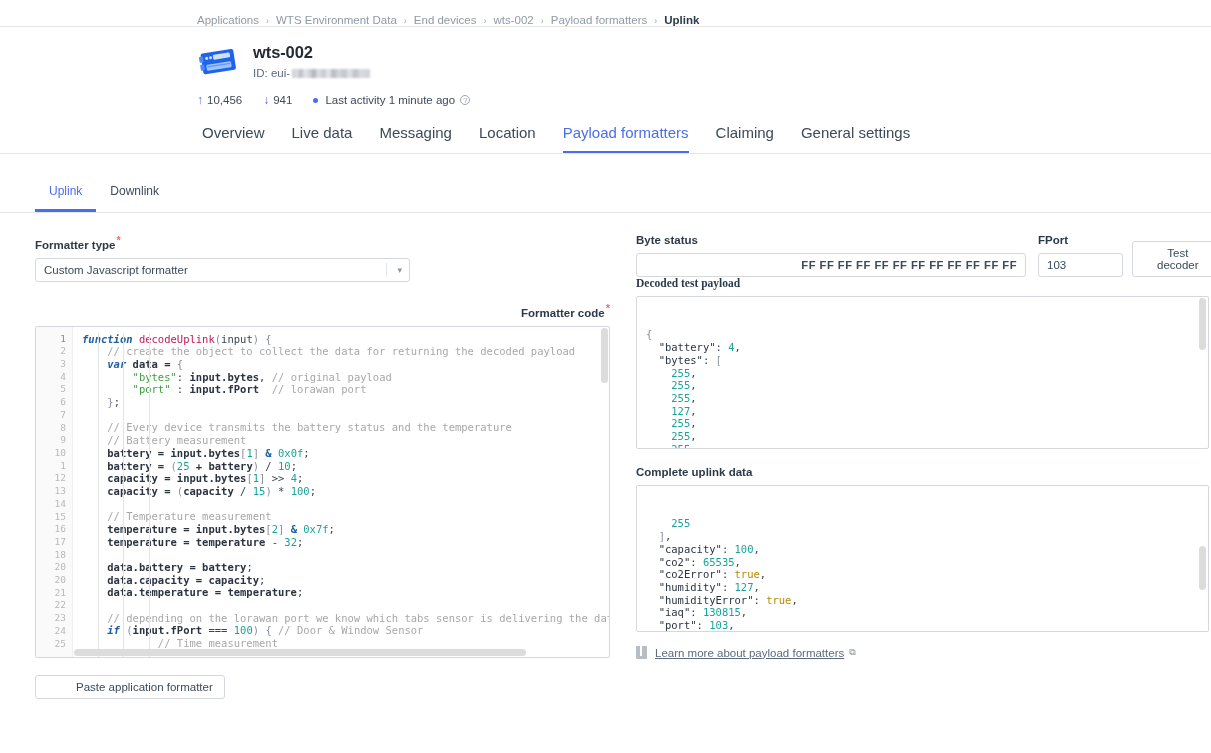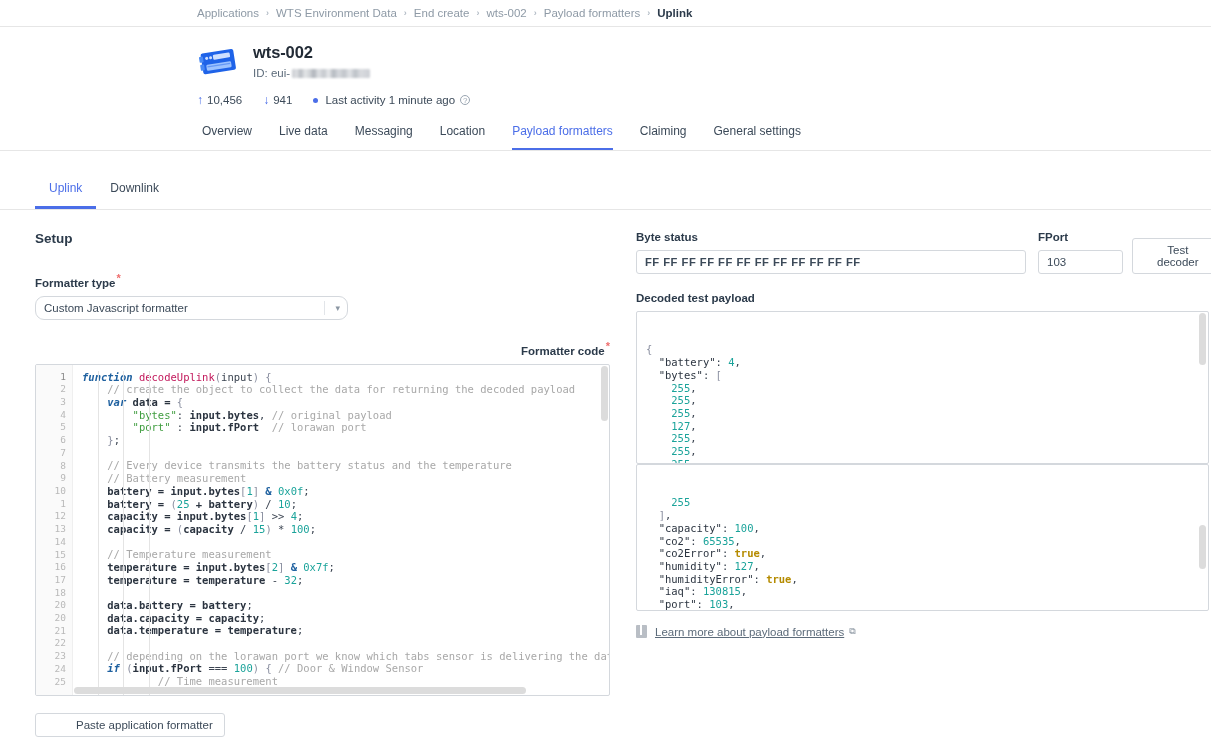--- a/index.html
+++ b/index.html
@@ -9,21 +9,21 @@
     background: #ffffff;
     font-family: "Liberation Sans", sans-serif;
     color: #34495e;
     overflow: hidden;
   }
 
   
   .breadcrumb-bar {
     height: 27px;
     display: flex;
-    align-items: center;
+    align-items: flex-end;
     padding-left: 197px;
     border-bottom: 1px solid #e6e6e6;
     background: #fff;
   }
   .crumb {
     font-size: 11.5px;
     color: #8e9aa6;
     white-space: nowrap;
   }
   .crumb.current { color: #2b3a4a; font-weight: bold; }
@@ -105,21 +105,21 @@
     margin-left: 5px;
   }
 
   
   .main-tabs {
     display: flex;
     margin-top: 14px;
     margin-left: 5px;
   }
   .main-tab {
-    font-size: 12px;
+    font-size: 15px;
     color: #3c4a59;
     padding: 4px 0 10px 0;
     margin-right: 27px;
     border-bottom: 2px solid transparent;
     cursor: pointer;
     white-space: nowrap;
   }
   .main-tab.active {
     color: #4b6ee8;
     border-bottom-color: #4b6ee8;
@@ -159,23 +159,23 @@
     font-size: 11.5px;
     font-weight: bold;
     color: #2b3a4a;
     margin-bottom: 7px;
     display: block;
   }
   .req { color: #ef6d6d; font-size: 11px; margin-left: 1px; vertical-align: super; }
 
   
   .select-box {
-    width: 313px; height: 24px;
+    width: 375px; height: 24px;
     border: 1px solid #d4d8dd;
-    border-radius: 9px;
+    border-radius: 3px;
     background: #fff;
     display: flex;
     align-items: center;
     padding: 0 8px;
     font-size: 11.5px;
     color: #3c4a59;
     position: relative;
     cursor: pointer;
   }
   .select-box .divider {
@@ -289,21 +289,21 @@
     border: 1px solid #d4d8dd;
     border-radius: 3px;
     background: #fff;
     font-size: 11.5px;
     color: #3c4a59;
     padding: 0 8px;
     display: flex;
     align-items: center;
     font-family: "Liberation Sans", sans-serif;
   }
-  .byte-input { width: 390px; letter-spacing: 0; }
+  .byte-input { width: 390px; letter-spacing: 0; justify-content: flex-end; }
   .byte-input .bytes {
     font-family: "Liberation Sans", sans-serif;
     font-weight: bold;
     font-size: 11.2px;
     color: #3c4a59;
     letter-spacing: 0.5px;
   }
   .fport-input { width: 85px; }
 
   .json-box {
@@ -314,21 +314,21 @@
     font-size: 10.5px;
     line-height: 12.7px;
     padding: 6px 0 0 9px;
     overflow: hidden;
     position: relative;
     white-space: pre;
     color: #3b4451;
   }
   .jkey { color: #2b3440; }
   .jnum { color: #1aa39a; }
-  .jbool{ color: #b58b00; font-weight: bold; margin-top: 15px; }
+  .jbool{ color: #b58b00; font-weight: normal; margin-top: 15px; }
   .jbrc { color: #8a8fa0; }
 
   .valid-row {
     display: flex;
     align-items: center;
     margin-top: 13px;
     font-size: 11.5px;
     color: #4caf50;
   }
   .check-icon {
@@ -381,21 +381,21 @@
   }
 </style>
 </head>
 <body>
 
 <div class="breadcrumb-bar" id="breadcrumb">
     <span class="crumb">Applications</span>
     <span class="crumb-sep">›</span>
     <span class="crumb">WTS Environment Data</span>
     <span class="crumb-sep">›</span>
-    <span class="crumb">End create</span>
+    <span class="crumb">End devices</span>
     <span class="crumb-sep">›</span>
     <span class="crumb">wts-002</span>
     <span class="crumb-sep">›</span>
     <span class="crumb">Payload formatters</span>
     <span class="crumb-sep">›</span>
     <span class="crumb current">Uplink</span>
   </div>
 
 <div class="device-header">
   <div class="device-top">
@@ -450,21 +450,20 @@
 </div>
 
 <div class="sub-tabs" id="sub-tabs">
     <div class="sub-tab active">Uplink</div>
     <div class="sub-tab">Downlink</div>
   </div>
 
 <div class="content">
 
   <div class="col-left">
-    <div class="section-title">Setup</div>
 
     <label class="field-label">
       <span>Formatter type</span><span class="req">*</span>
     </label>
     <div class="select-box">
       <span>Custom Javascript formatter</span>
       <span class="divider"></span>
       <span class="select-caret">▾</span>
     </div>
 
@@ -525,28 +524,29 @@
       </div>
       <div style="margin-right:9px;">
         <label class="field-label">FPort</label>
         <div class="input-box fport-input">
           <span>103</span>
         </div>
       </div>
       <button class="btn" style="padding:5px 24px;">Test decoder</button>
     </div>
 
-    <label class="field-label" style="margin-top:18px;">Decoded test payload</label>
+    <label class="field-label" style="font-family:Liberation Serif, serif;">Decoded test payload</label>
     <div class="json-box" style="width:573px;height:153px;">
       <div id="decoded-lines"><div><span class="jbrc">{</span></div><div><span class="op">  </span><span class="jkey">"battery"</span><span class="op">: </span><span class="jnum">4</span><span class="op">,</span></div><div><span class="op">  </span><span class="jkey">"bytes"</span><span class="op">: </span><span class="jbrc">[</span></div><div><span class="op">    </span><span class="jnum">255</span><span class="op">,</span></div><div><span class="op">    </span><span class="jnum">255</span><span class="op">,</span></div><div><span class="op">    </span><span class="jnum">255</span><span class="op">,</span></div><div><span class="op">    </span><span class="jnum">127</span><span class="op">,</span></div><div><span class="op">    </span><span class="jnum">255</span><span class="op">,</span></div><div><span class="op">    </span><span class="jnum">255</span><span class="op">,</span></div><div><span class="op">    </span><span class="jnum">255</span><span class="op">,</span></div></div>
       <div class="vscroll" style="height:153px;right:1px;">
         <div class="thumb" style="height:52px;"></div>
       </div>
     </div>
 
+    <label class="field-label" style="margin-top:17px;">Complete uplink data</label>
     <div class="json-box" style="width:573px;height:147px;">
       <div id="complete-lines"><div><span class="op">    </span><span class="jnum">255</span></div><div><span class="op">  </span><span class="jbrc">]</span><span class="op">,</span></div><div><span class="op">  </span><span class="jkey">"capacity"</span><span class="op">: </span><span class="jnum">100</span><span class="op">,</span></div><div><span class="op">  </span><span class="jkey">"co2"</span><span class="op">: </span><span class="jnum">65535</span><span class="op">,</span></div><div><span class="op">  </span><span class="jkey">"co2Error"</span><span class="op">: </span><span class="jbool">true</span><span class="op">,</span></div><div><span class="op">  </span><span class="jkey">"humidity"</span><span class="op">: </span><span class="jnum">127</span><span class="op">,</span></div><div><span class="op">  </span><span class="jkey">"humidityError"</span><span class="op">: </span><span class="jbool">true</span><span class="op">,</span></div><div><span class="op">  </span><span class="jkey">"iaq"</span><span class="op">: </span><span class="jnum">130815</span><span class="op">,</span></div><div><span class="op">  </span><span class="jkey">"port"</span><span class="op">: </span><span class="jnum">103</span><span class="op">,</span></div><div><span class="op">  </span><span class="jkey">"temperature"</span><span class="op">: </span><span class="jnum">95</span><span class="op">,</span></div></div>
       <div class="vscroll" style="height:147px;right:1px;">
         <div class="thumb" style="height:44px;top:60px;"></div>
       </div>
     </div>
 
 
     <div class="learn-row">
       <span class="book-icon"></span>

